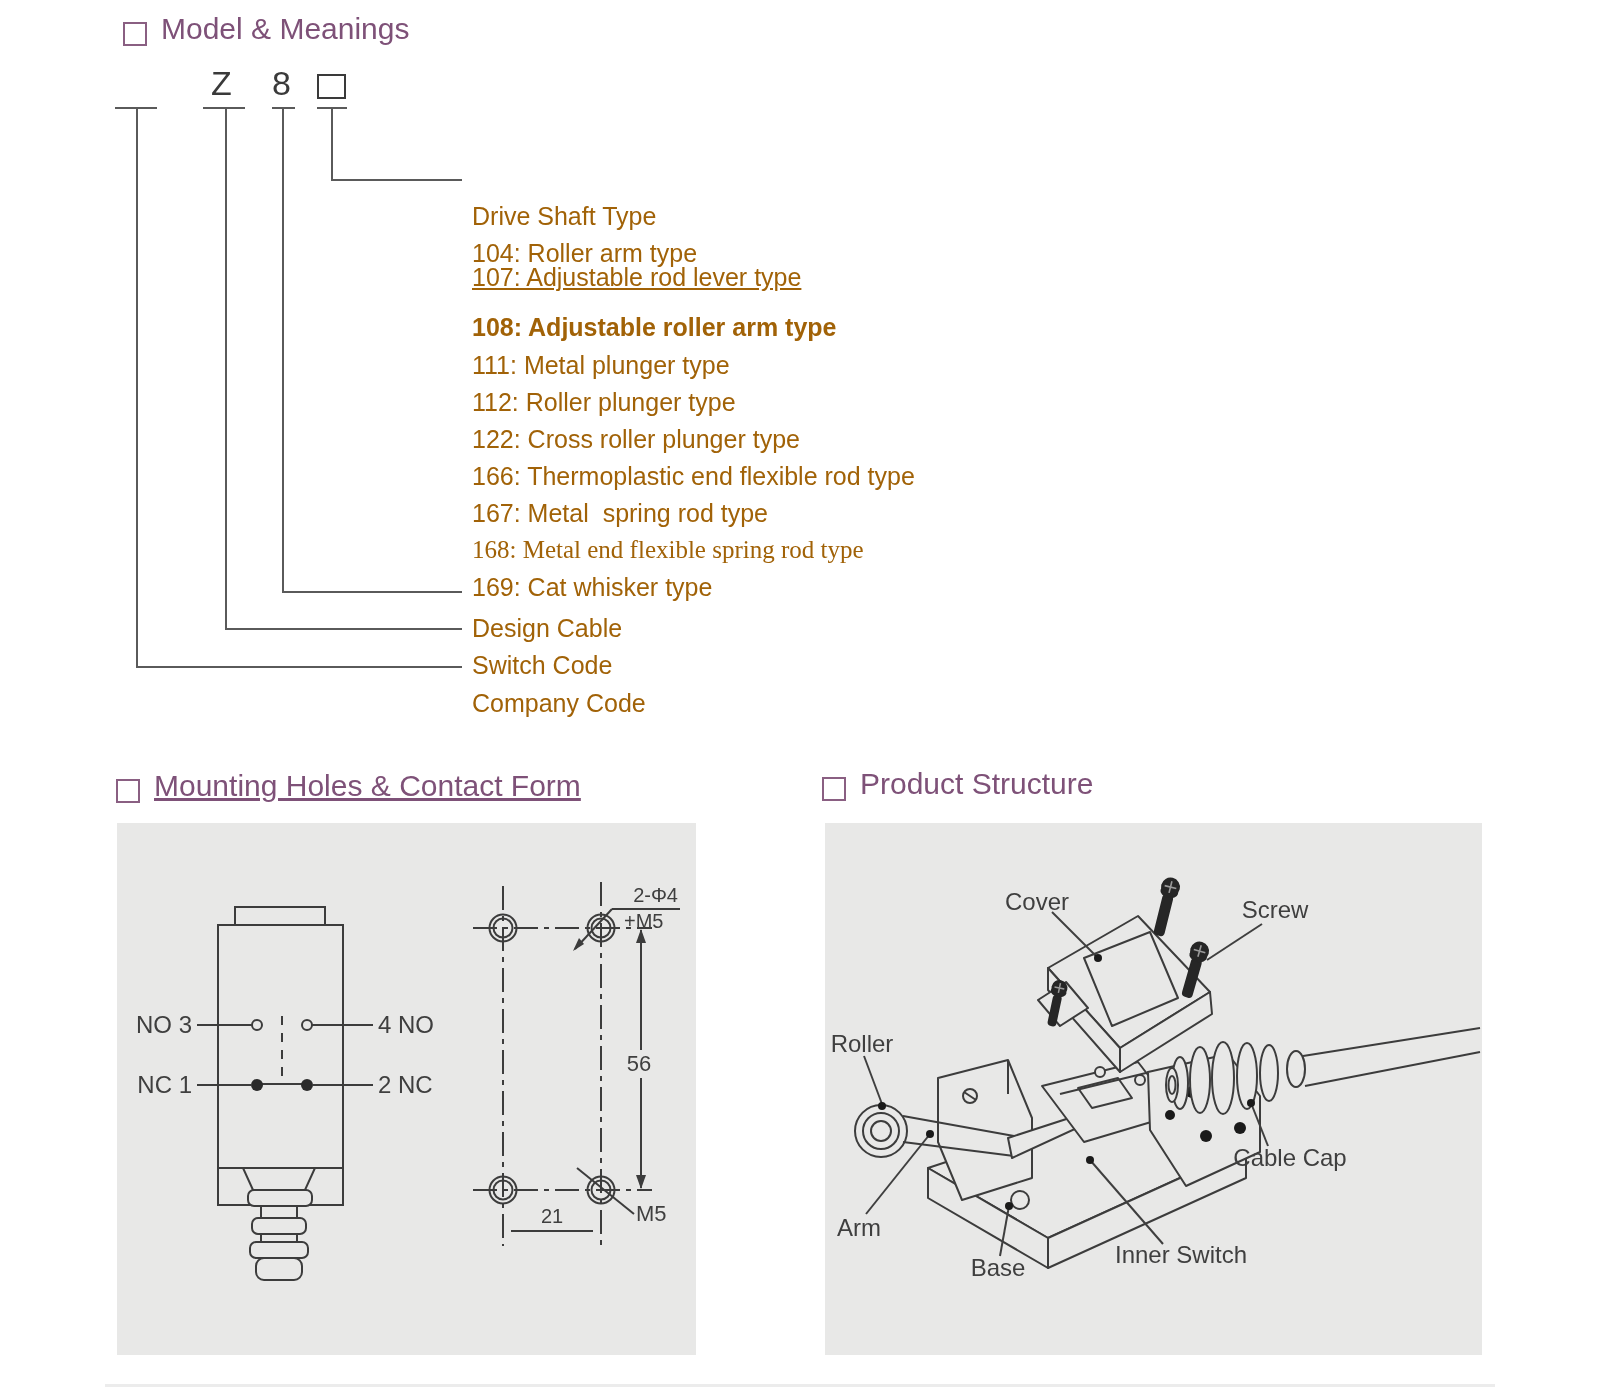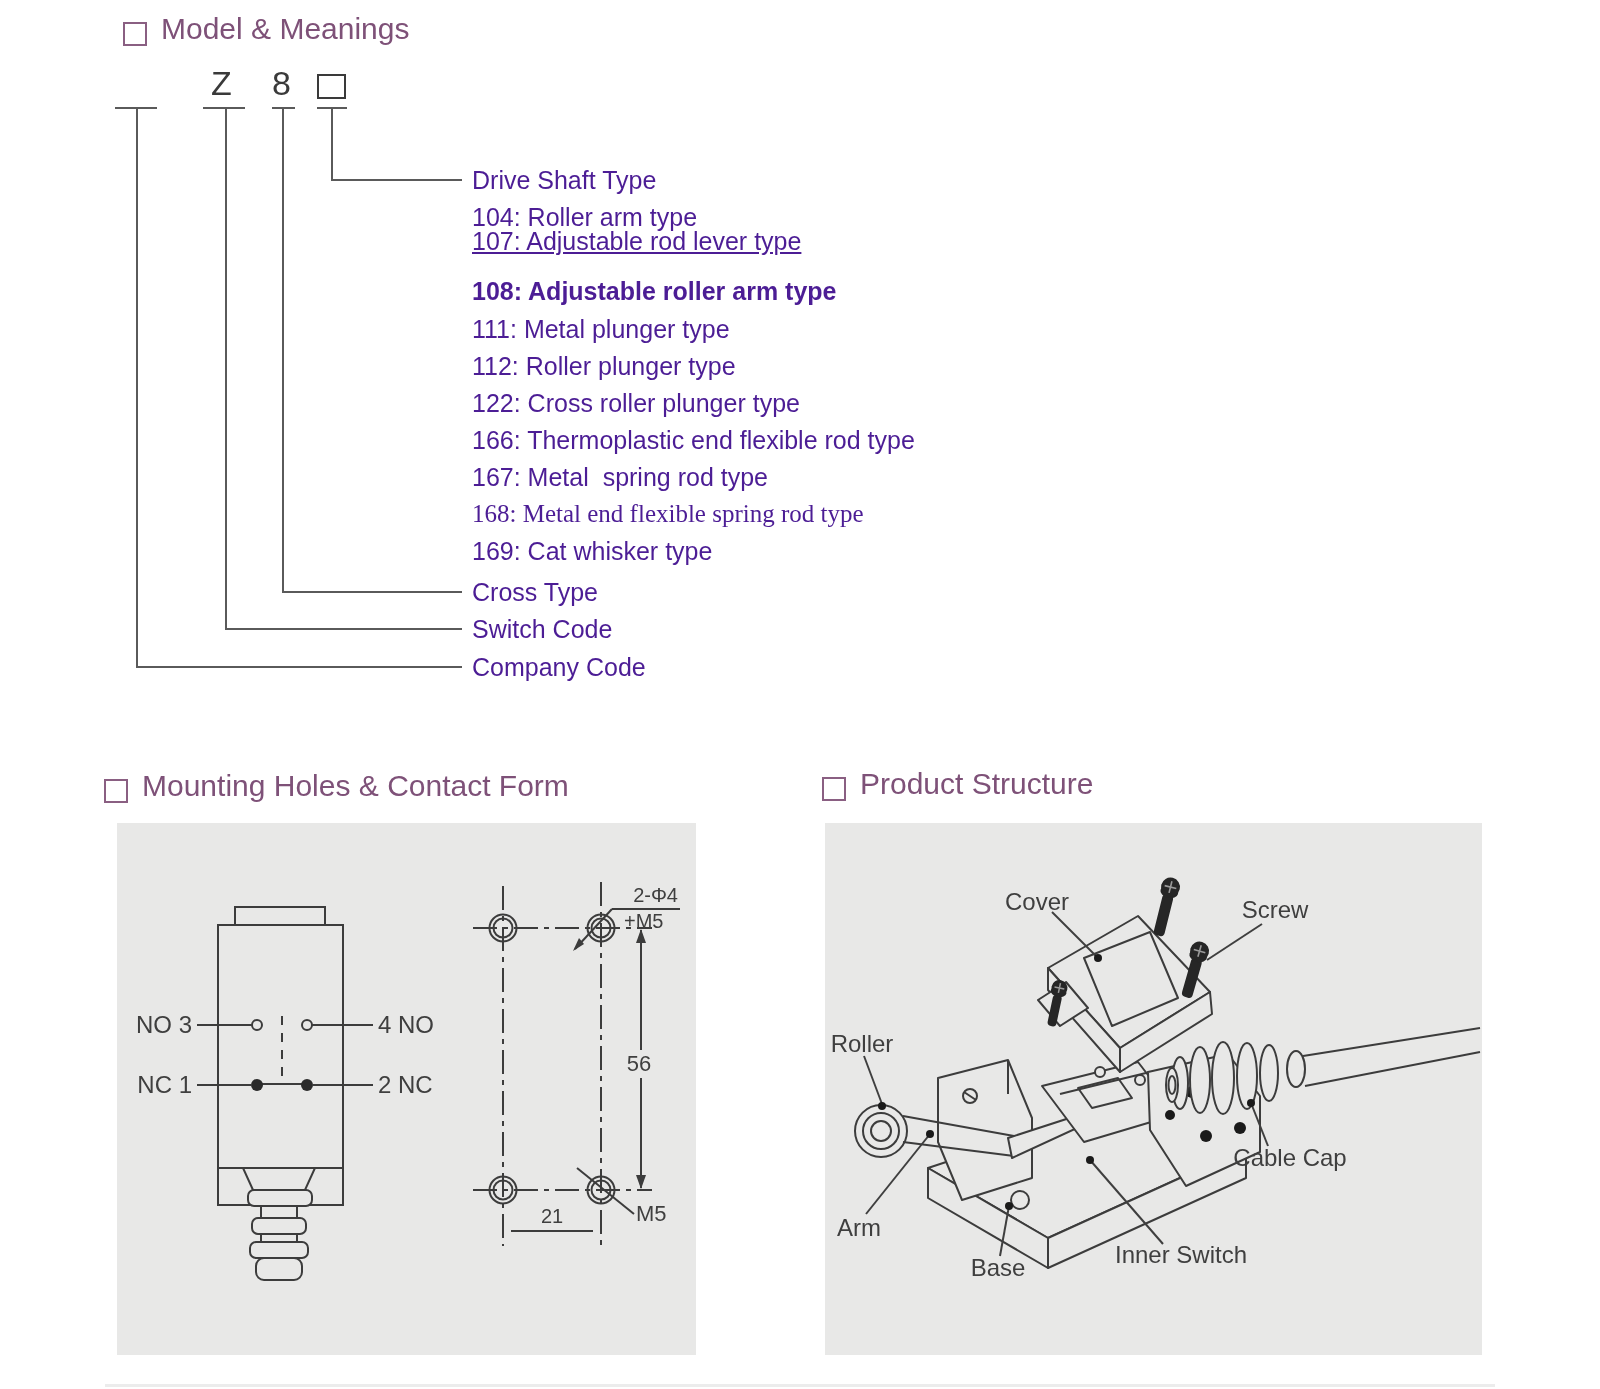--- a/index.html
+++ b/index.html
@@ -3,21 +3,21 @@
 <meta charset="utf-8">
 <style>
   html,body{margin:0;padding:0;background:#ffffff;}
   .page{position:relative;width:1600px;height:1389px;overflow:hidden;
         font-family:"Liberation Sans", sans-serif;background:#ffffff;}
   .panel{position:absolute;background:#e8e8e7;}
   .hdr{position:absolute;display:flex;align-items:flex-end;gap:14px;
        color:#7e5178;font-size:30px;font-weight:400;}
   .hdr .cb{width:20px;height:20px;border:2px solid #8a5f82;flex:0 0 auto;}
   .mrow{position:absolute;left:472px;font-size:25px;line-height:30px;
-        color:#4c1d95;white-space:pre;}
+        color:#a16207;white-space:pre;margin-top:36px;}
   .codechar{position:absolute;font-size:34px;color:#3a3a3a;line-height:34px;}
   svg.overlay{position:absolute;left:0;top:0;z-index:3;pointer-events:none;}
   .txtlayer{position:absolute;left:0;top:0;z-index:4;width:100%;height:100%;}
   .bottomrule{position:absolute;left:105px;top:1384px;width:1390px;height:3px;background:#ececec;}
   text{fill:#3f3f3f;}
 </style>
 </head>
 <body>
 
 <div class="page">
@@ -228,21 +228,21 @@
       <text x="1181" y="1263" text-anchor="middle">Inner Switch</text>
     </g>
   </svg>
 
   <div class="txtlayer">
 
     <div class="hdr" style="left:123px;top:12px;">
       <span class="cb"></span>
       <span>Model &amp; Meanings</span>
     </div>
-    <div class="hdr" style="left:104px;top:769px;">
+    <div class="hdr" style="left:116px;top:769px;text-decoration:underline;">
       <span class="cb"></span>
       <span>Mounting Holes &amp; Contact Form</span>
     </div>
     <div class="hdr" style="left:822px;top:767px;">
       <span class="cb"></span>
       <span>Product Structure</span>
     </div>
 
     <div class="codechar" style="left:211px;top:66px;">Z</div>
     <div class="codechar" style="left:272px;top:66px;">8</div>
@@ -251,18 +251,18 @@
     <div class="mrow" style="top:202px;">104: Roller arm type</div>
     <div class="mrow" style="top:226px;text-decoration:underline;">107: Adjustable rod lever type</div>
     <div class="mrow" style="top:276px;font-weight:bold;">108: Adjustable roller arm type</div>
     <div class="mrow" style="top:314px;">111: Metal plunger type</div>
     <div class="mrow" style="top:351px;">112: Roller plunger type</div>
     <div class="mrow" style="top:388px;">122: Cross roller plunger type</div>
     <div class="mrow" style="top:425px;text-align:center;">166: Thermoplastic end flexible rod type</div>
     <div class="mrow" style="top:462px;">167: Metal  spring rod type</div>
     <div class="mrow" style="top:499px;font-family:Liberation Serif, serif;">168: Metal end flexible spring rod type</div>
     <div class="mrow" style="top:536px;">169: Cat whisker type</div>
-    <div class="mrow" style="top:577px;">Cross Type</div>
+    <div class="mrow" style="top:577px;">Design Cable</div>
     <div class="mrow" style="top:614px;">Switch Code</div>
     <div class="mrow" style="top:652px;">Company Code</div>
   </div>
 
 </div>
 
 </body></html>

